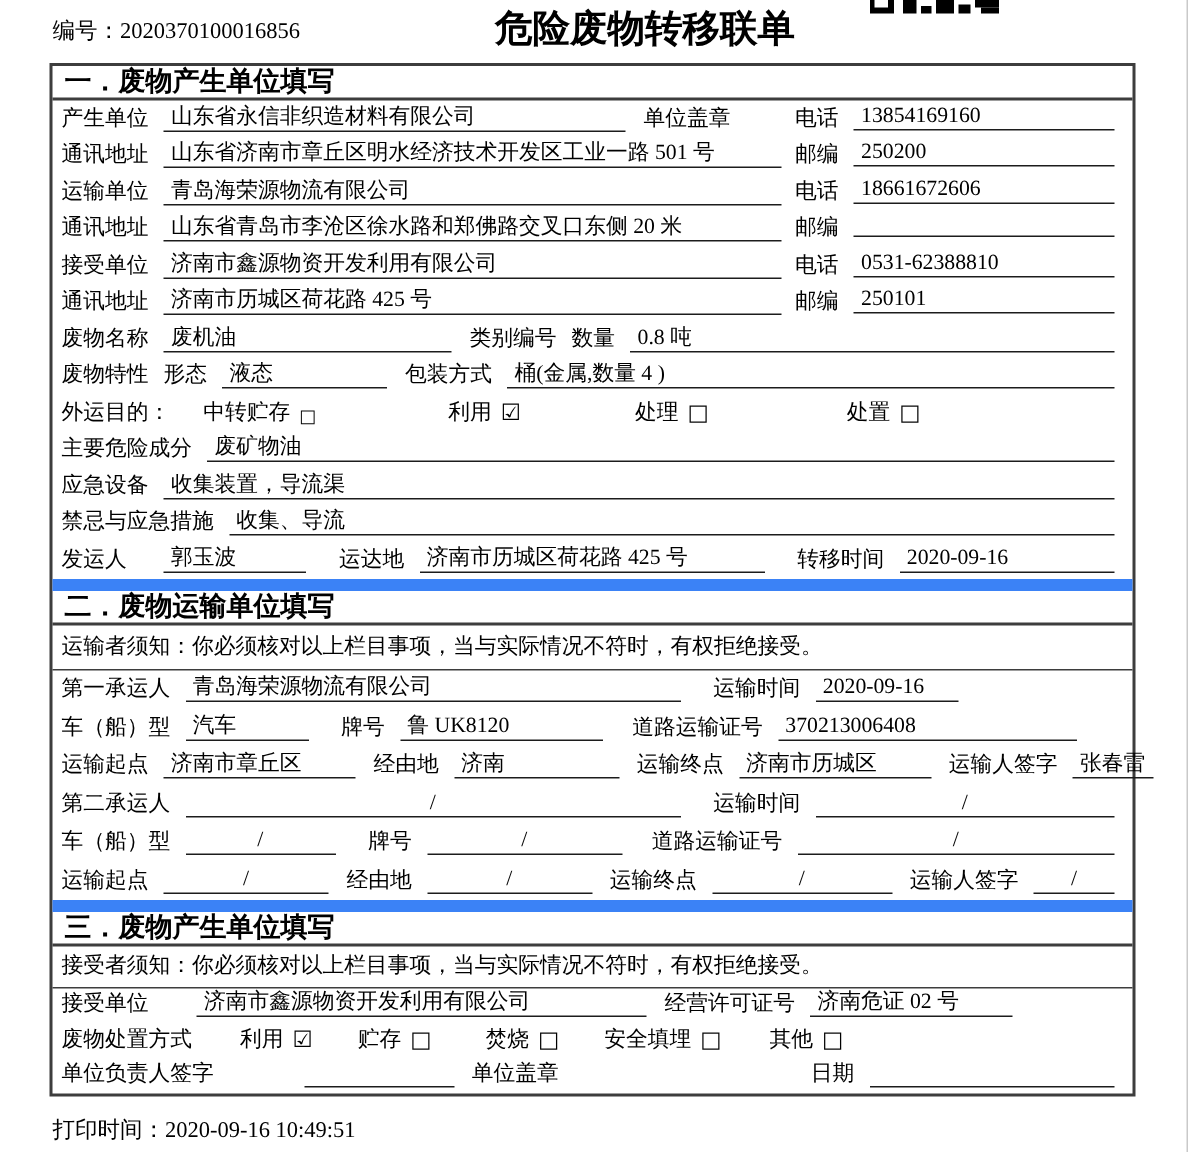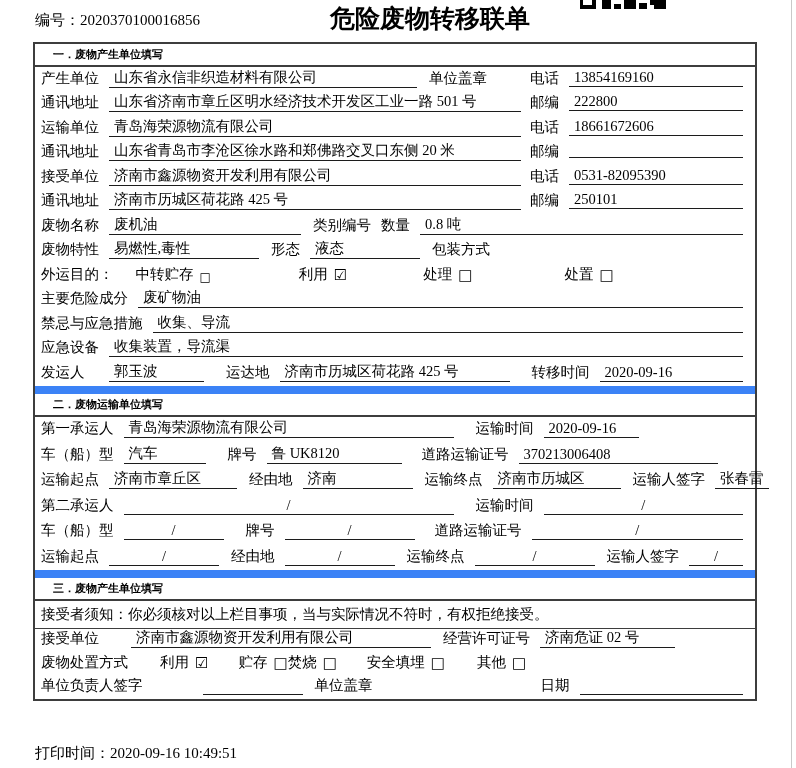--- a/index.html
+++ b/index.html
@@ -4,22 +4,22 @@
 <style>
   html,body{margin:0;padding:0;background:#ffffff;}
   .page{position:relative;width:796px;height:768px;background:#fff;overflow:hidden;
         font-family:"Liberation Serif","DejaVu Serif",serif;color:#000;font-size:14.5px;}
   .page-edge{position:absolute;left:791px;top:0;width:1px;height:768px;background:#c9c9c9;}
   .hdr-no{position:absolute;left:35px;top:11px;font-size:15px;white-space:nowrap;}
   .doc-title{position:absolute;left:68px;top:2px;width:724px;text-align:center;
              font-family:"Liberation Sans","DejaVu Sans",sans-serif;font-weight:bold;font-size:25px;white-space:nowrap;}
   .qr-frag{position:absolute;left:580px;top:0;}
   .form-table{position:absolute;left:33px;top:42px;width:724px;border:2px solid #3d3d3d;box-sizing:border-box;background:#fff;}
-  .sec-h{height:21px;line-height:21px;padding-left:18px;border-bottom:2px solid #3d3d3d;
-         font-family:"Liberation Sans","DejaVu Sans",sans-serif;font-weight:bold;font-size:11px;}
+  .sec-h{height:21px;line-height:21px;padding-left:8px;border-bottom:2px solid #3d3d3d;
+         font-family:"Liberation Sans","DejaVu Sans",sans-serif;font-weight:bold;font-size:18px;}
   .sec-h.mid{border-top:8px solid #3b82f6;}
   .note-row{height:29px;line-height:29px;padding-left:6px;border-bottom:1.5px solid #3d3d3d;white-space:nowrap;}
   .note-row.s3n{height:27px;line-height:27px;}
   .row{display:flex;align-items:flex-end;height:24.5px;padding:0 12px 4px 6px;box-sizing:border-box;white-space:nowrap;}
   .s2 .row{height:25.5px;}
   .s3 .row{height:23.5px;}
   .lb{margin-right:10px;flex:0 0 auto;}
   .val{border-bottom:1px solid #1c1c1c;padding:0 5px;flex:0 0 auto;box-sizing:border-box;min-height:16px;}
   .fl{flex:1 1 auto;}
   .ctr{text-align:center;}
@@ -67,21 +67,21 @@
           <span class="lb">电话</span>
           <span class="val fl">13854169160</span>
         </span>
       </div>
 
       <div class="row">
         <span class="lb">通讯地址</span>
         <span class="val" style="width:412px">山东省济南市章丘区明水经济技术开发区工业一路 501 号</span>
         <span class="rt">
           <span class="lb">邮编</span>
-          <span class="val fl">222800</span>
+          <span class="val fl">250200</span>
         </span>
       </div>
 
       <div class="row">
         <span class="lb">运输单位</span>
         <span class="val" style="width:412px">青岛海荣源物流有限公司</span>
         <span class="rt">
           <span class="lb">电话</span>
           <span class="val fl">18661672606</span>
         </span>
@@ -94,21 +94,21 @@
           <span class="lb">邮编</span>
           <span class="val fl"></span>
         </span>
       </div>
 
       <div class="row">
         <span class="lb">接受单位</span>
         <span class="val" style="width:412px">济南市鑫源物资开发利用有限公司</span>
         <span class="rt">
           <span class="lb">电话</span>
-          <span class="val fl">0531-82095390</span>
+          <span class="val fl">0531-62388810</span>
         </span>
       </div>
 
       <div class="row">
         <span class="lb">通讯地址</span>
         <span class="val" style="width:412px">济南市历城区荷花路 425 号</span>
         <span class="rt">
           <span class="lb">邮编</span>
           <span class="val fl">250101</span>
         </span>
@@ -117,24 +117,24 @@
       <div class="row">
         <span class="lb">废物名称</span>
         <span class="val mr12" style="width:192px">废机油</span>
         <span class="lb">类别编号</span>
         <span class="lb">数量</span>
         <span class="val fl">0.8 吨</span>
       </div>
 
       <div class="row">
         <span class="lb">废物特性</span>
-        <span class="val mr12" style="width:150px">易燃性,毒性</span>
         <span class="lb">形态</span>
         <span class="val mr12" style="width:110px">液态</span>
         <span class="lb">包装方式</span>
+        <span class="val fl">桶(金属,数量 4 )</span>
       </div>
 
       <div class="row">
         <span class="lb">外运目的：</span>
         <span class="cbg" style="margin-left:12px">
           <span>中转贮存</span>
           <span class="box sm">□</span>
         </span>
         <span class="cbg" style="margin-left:88px">
           <span>利用</span>
@@ -149,40 +149,41 @@
           <span class="box">□</span>
         </span>
       </div>
 
       <div class="row">
         <span class="lb">主要危险成分</span>
         <span class="val fl">废矿物油</span>
       </div>
 
       <div class="row">
+        <span class="lb">应急设备</span>
+        <span class="val fl">收集装置，导流渠</span>
+      </div>
+
+      <div class="row">
         <span class="lb">禁忌与应急措施</span>
         <span class="val fl">收集、导流</span>
-      </div>
-
-      <div class="row">
-        <span class="lb">应急设备</span>
-        <span class="val fl">收集装置，导流渠</span>
       </div>
 
       <div class="row">
         <span class="lb" style="width:58px">发运人</span>
         <span class="val mr12" style="width:95px">郭玉波</span>
         <span class="lb" style="margin-left:10px">运达地</span>
         <span class="val mr12" style="width:230px">济南市历城区荷花路 425 号</span>
         <span class="lb" style="margin-left:10px">转移时间</span>
         <span class="val fl">2020-09-16</span>
       </div>
     </div>
 
     <div class="sec-h mid">二．废物运输单位填写</div>
+    <div class="note-row">运输者须知：你必须核对以上栏目事项，当与实际情况不符时，有权拒绝接受。</div>
     <div class="s2">
 
       <div class="row">
         <span class="lb">第一承运人</span>
         <span class="val mr12" style="width:330px">青岛海荣源物流有限公司</span>
         <span class="lb" style="margin-left:10px">运输时间</span>
         <span class="val" style="width:95px">2020-09-16</span>
       </div>
 
       <div class="row">
@@ -248,21 +249,21 @@
       <div class="row">
         <span class="lb">废物处置方式</span>
         <span class="cbg" style="margin-left:22px">
           <span>利用</span>
           <span class="box">☑</span>
         </span>
         <span class="cbg" style="margin-left:30px">
           <span>贮存</span>
           <span class="box">□</span>
         </span>
-        <span class="cbg" style="">
+        <span class="cbg" style="margin-left:36px">
           <span>焚烧</span>
           <span class="box">□</span>
         </span>
         <span class="cbg" style="margin-left:30px">
           <span>安全填埋</span>
           <span class="box">□</span>
         </span>
         <span class="cbg" style="margin-left:32px">
           <span>其他</span>
           <span class="box">□</span>

